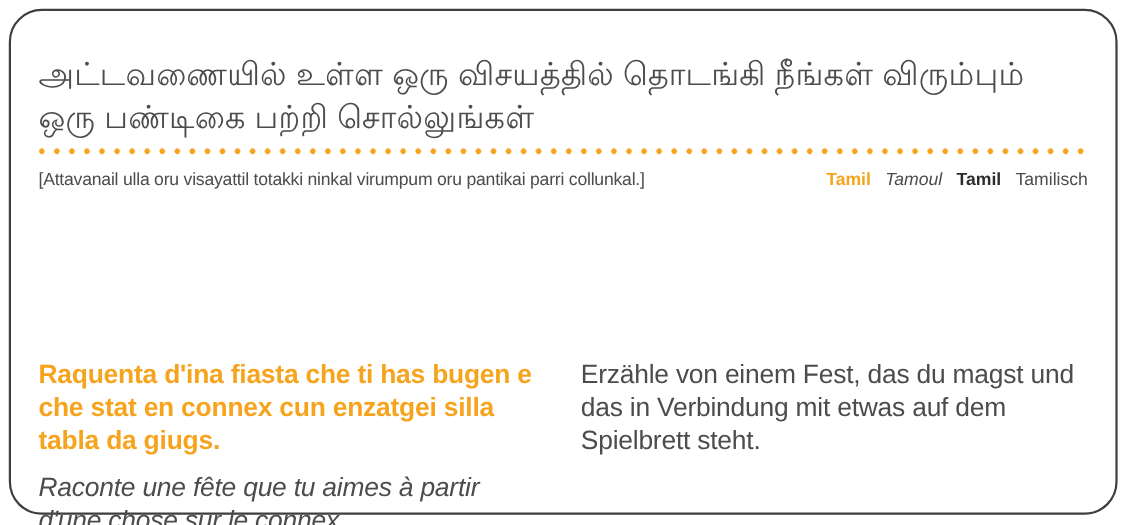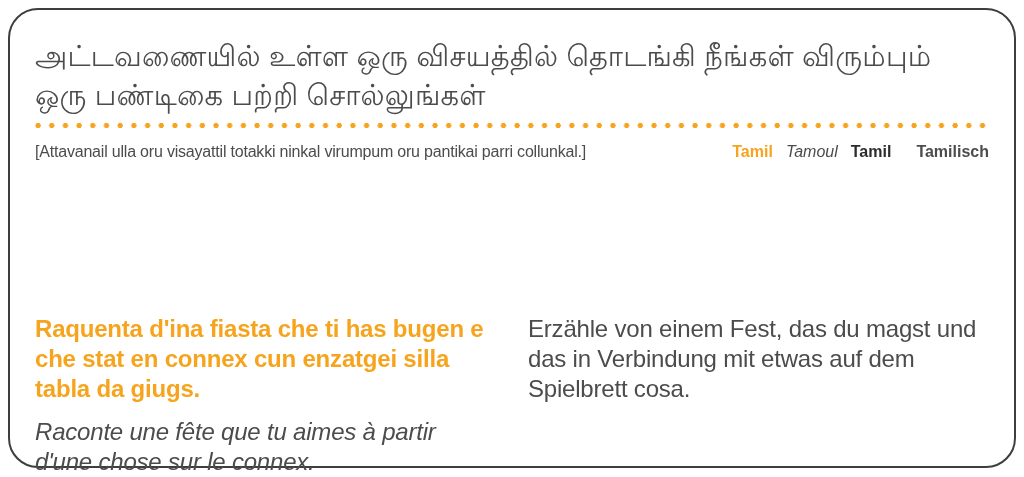--- a/index.html
+++ b/index.html
@@ -10,21 +10,21 @@
   }
   *{margin:0;padding:0;box-sizing:border-box;}
   html,body{width:1024px;height:477px;background:#ffffff;overflow:hidden;
     font-family:"Liberation Sans","DejaVu Sans",sans-serif;}
   .card{
     position:absolute;
     left:8px;top:8px;right:8px;bottom:9px;
     background:#ffffff;
     border:2px solid var(--border);
     border-radius:30px;
-    padding:4px 25px;
+    padding:16px 25px;
   }
   .heading{
     padding-top:23px;
     font-size:29px;
     line-height:39px;
     font-weight:300;
     color:var(--gray);
     max-width:915px;
     letter-spacing:0.2px;
   }
@@ -51,21 +51,21 @@
   .labels{
     display:flex;
     gap:13px;
     align-items:flex-start;
     font-size:16px;
     white-space:nowrap;
   }
   .lbl-orange{color:var(--orange);font-weight:700;}
   .lbl-italic{color:var(--gray);font-style:italic;font-weight:300;}
   .lbl-bold{color:var(--dark);font-weight:700;}
-  .lbl-regular{color:var(--gray);font-weight:700;margin-left:12px;}
+  .lbl-regular{color:var(--gray);font-weight:400;}
   .grid{
     margin-top:153px;
     display:grid;
     grid-template-columns:1fr 1fr;
     column-gap:32px;
   }
   .grid p{
     font-size:24px;
     line-height:30px;
     margin-bottom:13px;
@@ -94,17 +94,17 @@
       <span class="lbl-regular">Tamilisch</span>
     </div>
   </div>
 
   <div class="grid">
     <div class="col">
       <p class="p-romansh">Raquenta d'ina fiasta che ti has bugen e che stat en connex cun enzatgei silla tabla da giugs.</p>
       <p class="p-french">Raconte une fête que tu aimes à partir d'une chose sur le connex.</p>
     </div>
     <div class="col">
-      <p class="p-german">Erzähle von einem Fest, das du magst und das in Verbindung mit etwas auf dem Spielbrett cosa.</p>
+      <p class="p-german">Erzähle von einem Fest, das du magst und das in Verbindung mit etwas auf dem Spielbrett steht.</p>
     </div>
   </div>
 
 </div>
 
 </body></html>

